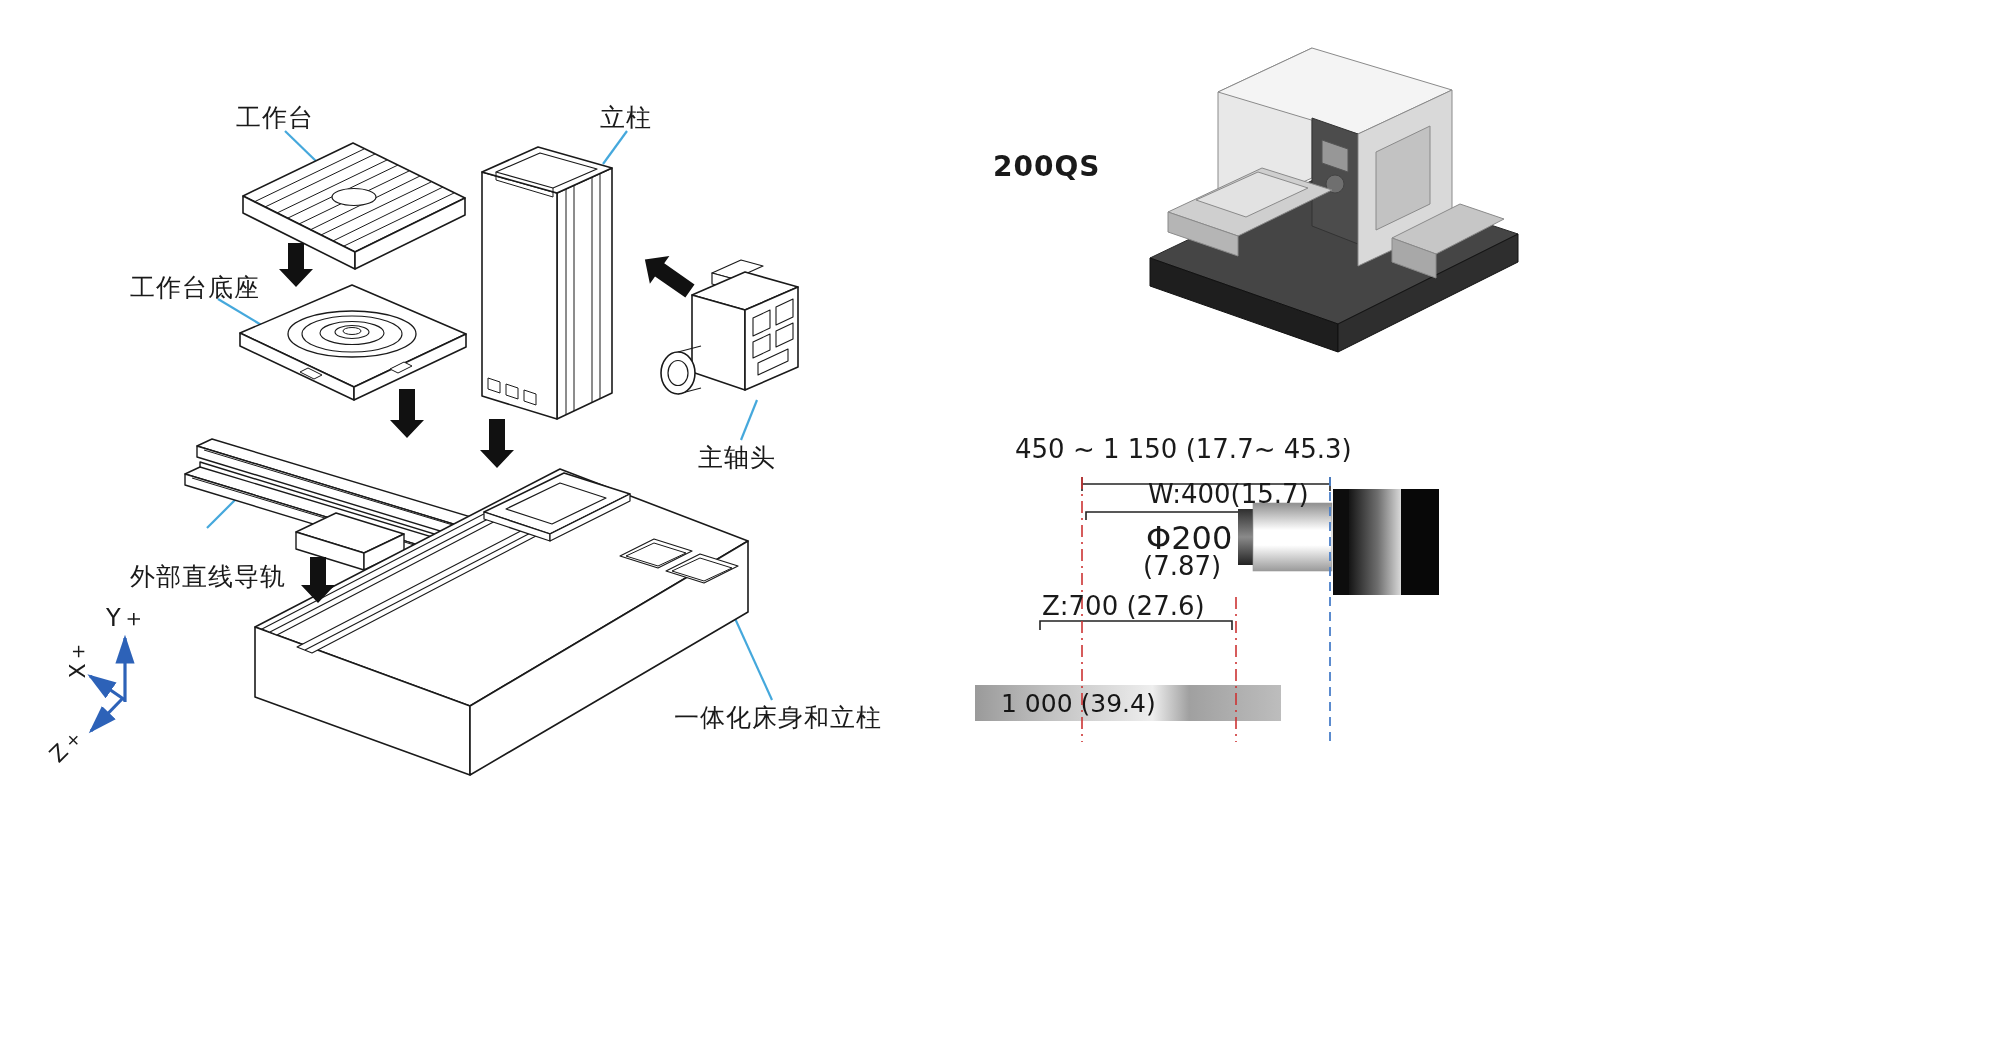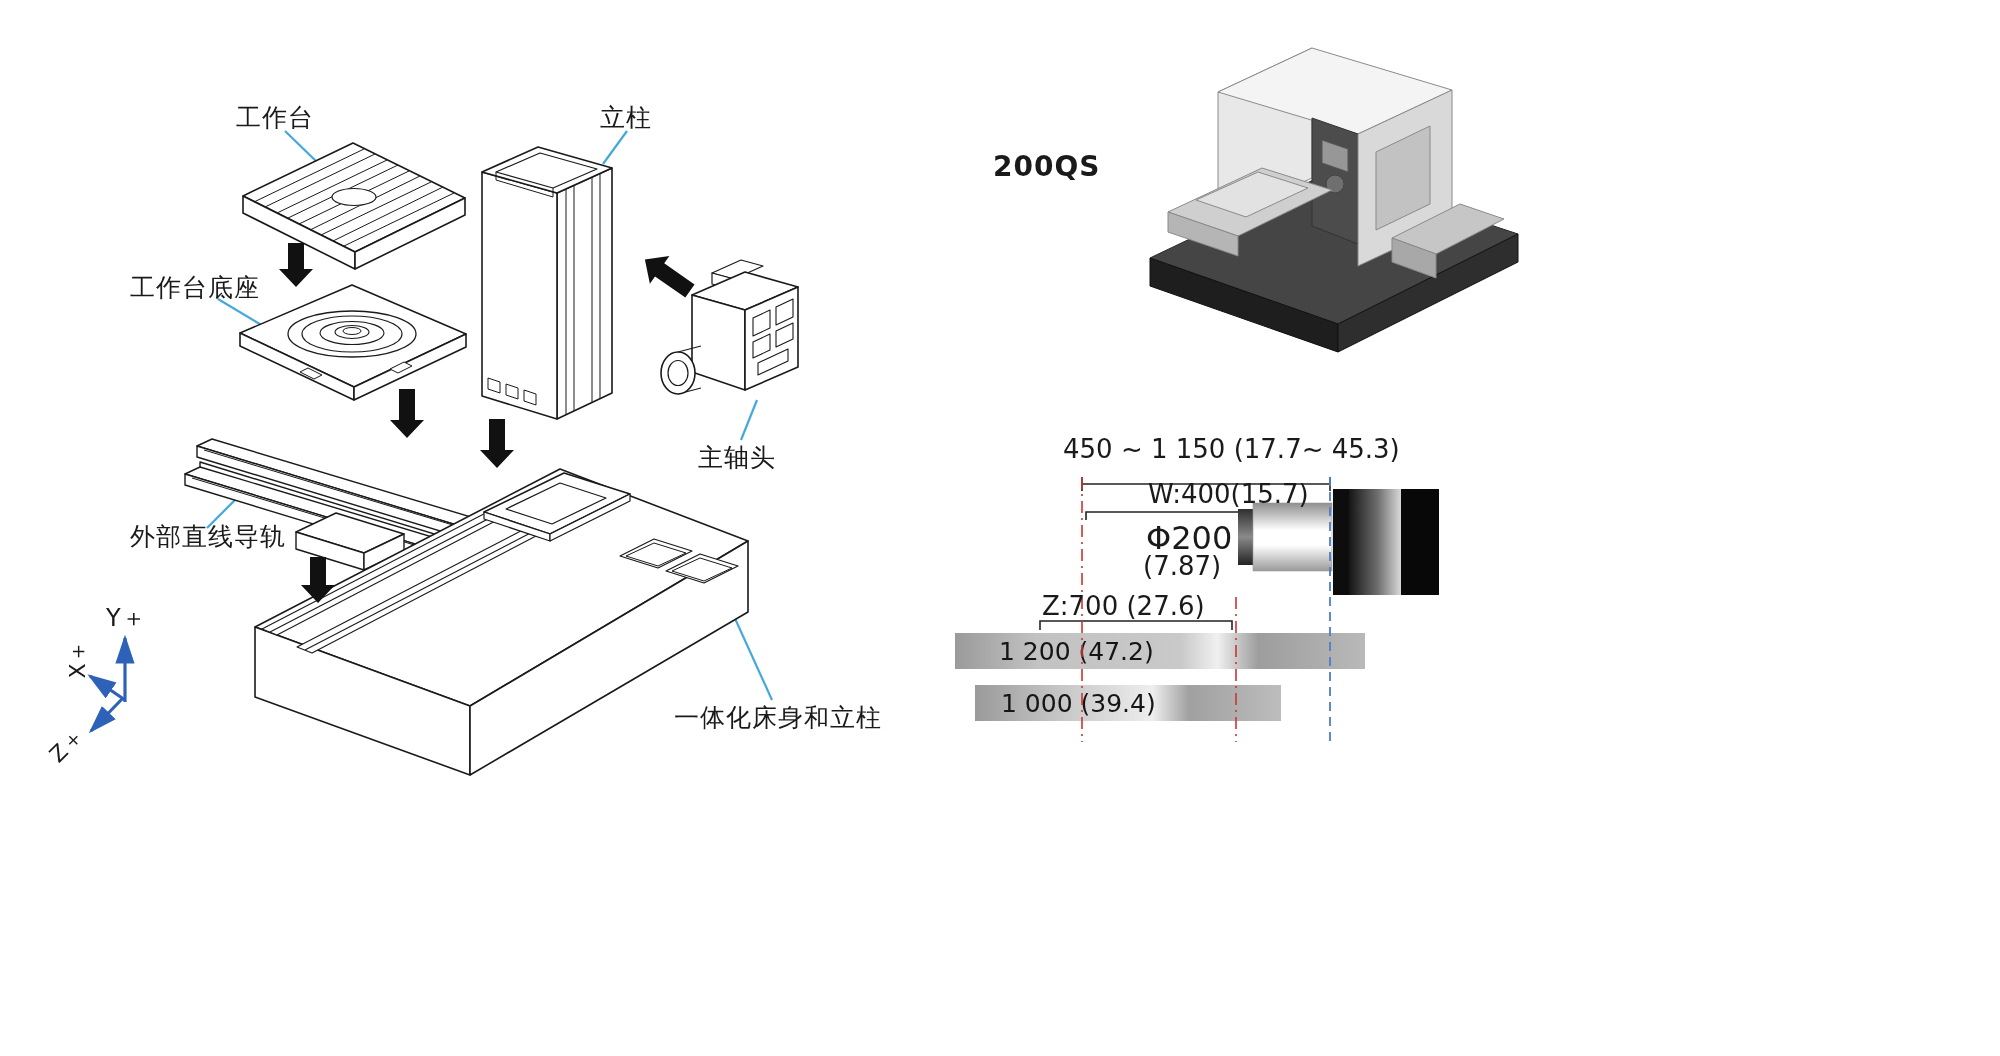--- a/index.html
+++ b/index.html
@@ -2,21 +2,21 @@
 <html><head>
 <meta charset="utf-8">
 <style>
   html,body{margin:0;padding:0;background:#ffffff;}
   .page{position:relative;width:2000px;height:1056px;background:#ffffff;overflow:hidden;
         font-family:"DejaVu Sans","Liberation Sans",sans-serif;color:#1a1a1a;}
   .layer-svg{position:absolute;left:0;top:0;z-index:2;pointer-events:none;}
   .lbl{position:absolute;z-index:3;font-size:25px;letter-spacing:1px;white-space:nowrap;color:#1a1a1a;}
   .model{position:absolute;left:993px;top:106px;z-index:3;font-size:28px;font-weight:700;letter-spacing:1px;margin-top:44px;}
   .dim-title{position:absolute;left:1078px;top:396px;width:270px;text-align:center;z-index:3;font-size:24px;}
-  .dim-range{position:absolute;left:1063px;top:434px;z-index:3;font-size:26px;}
+  .dim-range{position:absolute;left:1015px;top:434px;z-index:3;font-size:26px;}
   .dim-w{position:absolute;left:1148px;top:479px;z-index:3;font-size:26px;}
   .dim-phi{position:absolute;left:1146px;top:519px;z-index:3;font-size:32px;}
   .dim-phi-in{position:absolute;left:1143px;top:551px;z-index:3;font-size:26px;}
   .dim-z{position:absolute;left:1042px;top:591px;z-index:3;font-size:26px;}
   .axis-y{position:absolute;left:106px;top:602px;z-index:3;font-size:24px;}
   .axis-x{position:absolute;left:58px;top:644px;z-index:3;font-size:22px;transform:rotate(-90deg);}
   .axis-z{position:absolute;left:48px;top:730px;z-index:3;font-size:22px;transform:rotate(-45deg);}
   .bar{position:absolute;z-index:1;height:36px;display:flex;align-items:center;font-size:25px;color:#151515;}
   .bar1{left:955px;top:633px;width:410px;padding-left:0;
         background:linear-gradient(90deg,#9a9a9a 0%,#c2c2c2 20%,#c9c9c9 55%,#f0f0f0 64%,#9d9d9d 74%,#b9b9b9 100%);}
@@ -24,23 +24,20 @@
         background:linear-gradient(90deg,#9a9a9a 0%,#c2c2c2 25%,#eeeeee 58%,#a0a0a0 70%,#bdbdbd 100%);}
   .bar span{display:inline-block;}
   .bar1 span{margin-left:44px;}
   .bar2 span{margin-left:26px;}
 </style>
 </head>
 <body>
 
 <div class="page">
 
-  <div class="bar bar1">
-    <span>1 200 (47.2)</span>
-  </div>
   <div class="bar bar2">
     <span>1 000 (39.4)</span>
   </div>
 
   <svg class="layer-svg" width="2000" height="1056" viewBox="0 0 2000 1056">
     <defs>
       <marker id="axhead" markerWidth="12" markerHeight="10" refX="8" refY="3" orient="auto" markerUnits="strokeWidth">
         <path d="M0,0 L9,3 L0,6 Z" fill="#2d62b8"></path>
       </marker>
       <linearGradient id="cylGrad" x1="0" y1="0" x2="0" y2="1">
@@ -232,21 +229,21 @@
       <line x1="1082" y1="477" x2="1082" y2="742" stroke="#cc3333" stroke-width="1.6" stroke-dasharray="12 5 2 5"></line>
       <line x1="1236" y1="597" x2="1236" y2="742" stroke="#cc3333" stroke-width="1.6" stroke-dasharray="12 5 2 5"></line>
       <line x1="1330" y1="477" x2="1330" y2="742" stroke="#4a7fc9" stroke-width="1.8" stroke-dasharray="9 6"></line>
     </g>
   </svg>
 
   <div class="lbl" style="left:236px;top:101px;">工作台</div>
   <div class="lbl" style="left:600px;top:101px;">立柱</div>
   <div class="lbl" style="left:130px;top:271px;">工作台底座</div>
   <div class="lbl" style="left:698px;top:441px;">主轴头</div>
-  <div class="lbl" style="left:130px;top:520px;">外部直线导轨</div>
+  <div class="lbl" style="left:130px;top:560px;">外部直线导轨</div>
   <div class="lbl" style="left:674px;top:701px;">一体化床身和立柱</div>
 
   <div class="lbl axis-y">Y＋</div>
   <div class="lbl axis-x">X＋</div>
   <div class="lbl axis-z">Z＋</div>
 
   <div class="model">200QS</div>
 
   <div class="dim-range">450 ~ 1 150 (17.7~ 45.3)</div>
   <div class="dim-w">W:400(15.7)</div>

